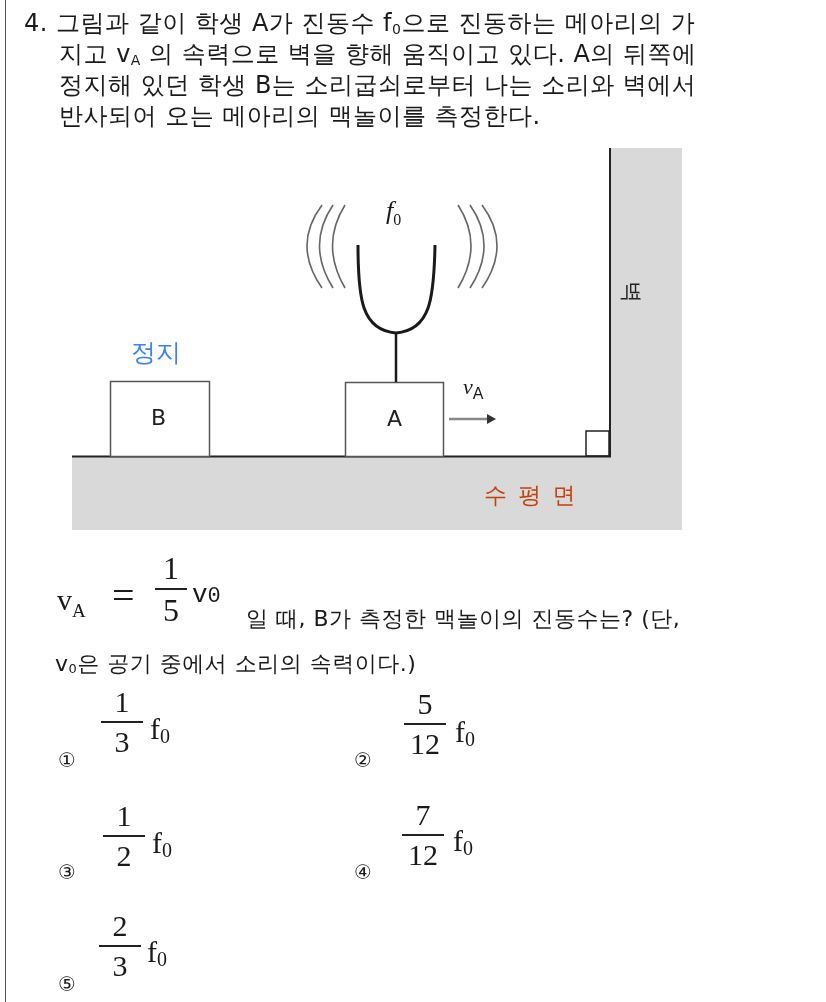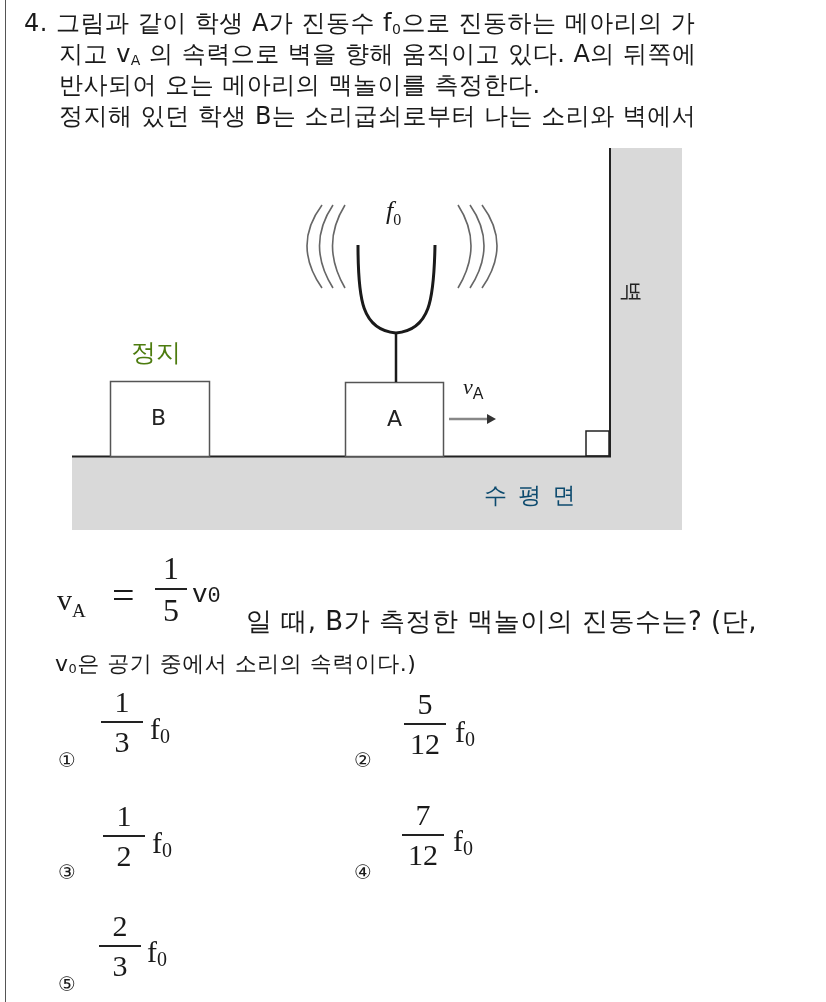--- a/index.html
+++ b/index.html
@@ -33,22 +33,22 @@
 <div class="left-border"></div>
 
 <div class="question">
   <div class="q-line">
     <span>4.</span>
     <span>그림과 같이 학생 A가 진동수 f</span><sub class="s">0</sub><span>으로 진동하는 메아리의 가</span>
   </div>
   <div class="q-line q-indent">
     <span>지고 v</span><sub class="s">A</sub><span> 의 속력으로 벽을 향해 움직이고 있다. A의 뒤쪽에</span>
   </div>
+  <div class="q-line q-indent">정지해 있던 학생 B는 소리굽쇠로부터 나는 소리와 벽에서</div>
   <div class="q-line q-indent">반사되어 오는 메아리의 맥놀이를 측정한다.</div>
-  <div class="q-line q-indent">정지해 있던 학생 B는 소리굽쇠로부터 나는 소리와 벽에서</div>
 </div>
 
 <svg class="diagram" width="826" height="540" viewBox="0 0 826 540">
 
   <rect x="72" y="457" width="610" height="73" fill="#d9d9d9"></rect>
 
   <rect x="610" y="148" width="72" height="382" fill="#d9d9d9"></rect>
 
   <line x1="72" y1="456.5" x2="611" y2="456.5" stroke="#222" stroke-width="2"></line>
 
@@ -79,43 +79,43 @@
 
   <g>
     <line x1="449" y1="419" x2="490" y2="419" stroke="#888" stroke-width="2.5"></line>
     <polygon points="487,414 496,419 487,424" fill="#333"></polygon>
   </g>
 </svg>
 
 <div style="position:absolute;left:386px;top:196px;font-family:'Liberation Serif','DejaVu Serif',serif;font-style:italic;font-size:26px;">
   <span>f</span><sub style="font-size:16px;font-style:normal;">0</sub>
 </div>
-<div style="position:absolute;left:131px;top:336px;font-size:25px;color:#4d7c0f;">정지</div>
+<div style="position:absolute;left:131px;top:336px;font-size:25px;color:#3b82f6;">정지</div>
 <div style="position:absolute;left:151px;top:405px;font-size:22px;color:#222;">B</div>
 <div style="position:absolute;left:387px;top:406px;font-size:22px;color:#222;">A</div>
 <div style="position:absolute;left:463px;top:374px;font-family:'Liberation Serif','DejaVu Serif',serif;font-size:22px;font-style:italic;">
   <span>v</span><sub style="font-family:'Liberation Sans',sans-serif;font-size:16px;font-style:normal;">A</sub>
 </div>
 <div style="position:absolute;left:620px;top:277px;font-size:22px;transform:rotate(90deg);color:#222;">벽</div>
-<div style="position:absolute;left:484px;top:480px;font-size:23px;color:#0c4a6e;letter-spacing:2px;">수 평 면</div>
+<div style="position:absolute;left:484px;top:480px;font-size:23px;color:#c2410c;letter-spacing:2px;">수 평 면</div>
 
 <div>
   <div style="position:absolute;left:57px;top:583px;font-family:'Liberation Serif','DejaVu Serif',serif;font-size:30px;">
     <span>v</span><sub style="font-size:19px;">A</sub>
   </div>
   <div style="position:absolute;left:112px;top:572px;font-family:'Liberation Serif','DejaVu Serif',serif;font-size:40px;">=</div>
   <div class="frac" style="left:155px;top:548px;width:32px;font-size:32px;">
     <span class="num" style="height:40px;line-height:40px;">1</span>
     <span class="bar"></span>
     <span class="den" style="height:40px;line-height:40px;">5</span>
   </div>
   <div style="position:absolute;left:192px;top:580px;font-family:Liberation Mono, monospace;font-size:26px;">
     <span>v</span><span style="font-size:22px;">0</span>
   </div>
-  <div style="position:absolute;left:246px;top:604px;font-size:26px;white-space:nowrap;letter-spacing:0.5px;">일 때, B가 측정한 맥놀이의 진동수는? (단,</div>
+  <div style="position:absolute;left:246px;top:604px;font-size:22px;white-space:nowrap;letter-spacing:0.5px;">일 때, B가 측정한 맥놀이의 진동수는? (단,</div>
   <div style="position:absolute;left:55px;top:649px;font-size:22px;white-space:nowrap;letter-spacing:0.5px;">
     <span>v</span><sub style="font-size:13px;vertical-align:-2px;">0</sub><span>은 공기 중에서 소리의 속력이다.)</span>
   </div>
 </div>
 
 <div>
   <div class="opt-num" style="left:58px;top:748px;">①</div>
   <div class="opt-frac" style="left:97px;top:685px;">
     <span class="num">1</span>
       <span class="bar"></span>

